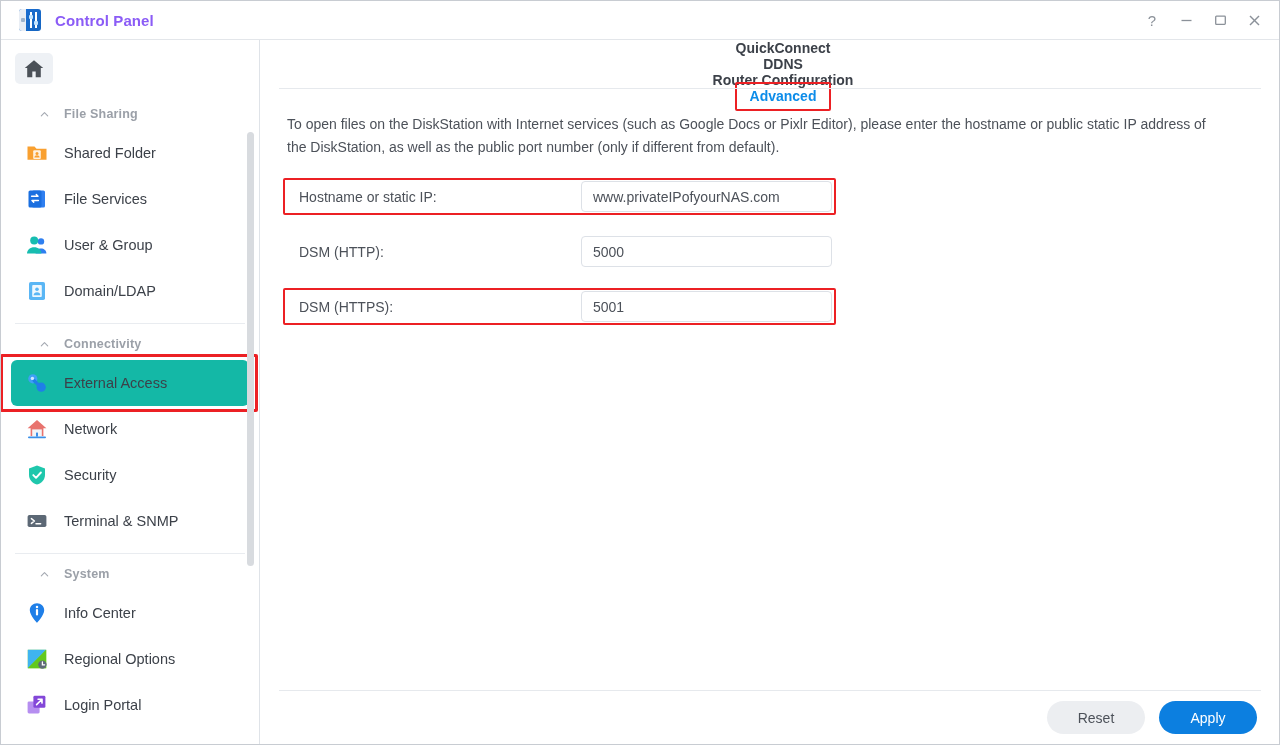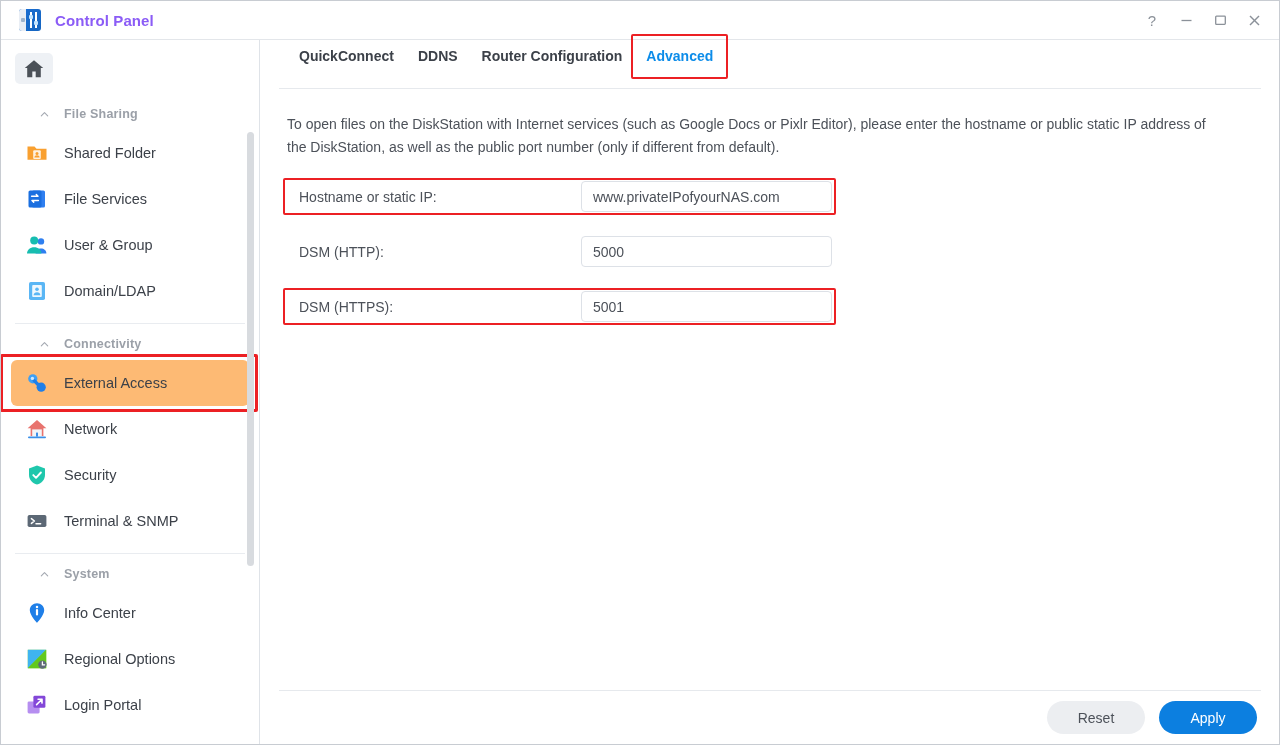--- a/index.html
+++ b/index.html
@@ -133,21 +133,21 @@
     letter-spacing: .2px;
   }
   .nav-item {
     display: flex; align-items: center;
     height: 46px;
     margin: 0 10px;
     padding-left: 14px;
     gap: 15px;
     border-radius: 6px;
   }
-  .nav-item.active { background: #fdba74; }
+  .nav-item.active { background: #14b8a6; }
   .nav-label {
     font-size: 14.5px;
     color: #3c4149;
   }
   .nav-ico { width: 24px; height: 24px; flex: none; display:block; }
   .divider {
     height: 1px; background: #e9ecf0;
     margin: 9px 14px 2px 14px;
   }
 
@@ -163,22 +163,23 @@
   .content {
     position: absolute;
     top: 39px; left: 260px;
     width: 1018px; height: 705px;
     background: #ffffff;
   }
   .tabs {
     position: relative;
     height: 49px;
     padding-left: 26px;
-    display: flex; 
+    display: flex; align-items: center;
     gap: 0;
+    flex-direction: column;
   }
   .tab {
     font-size: 14px; font-weight: bold;
     color: #3c4149;
     padding: 0 12px;
     height: 32px;
     display: flex; align-items: center;
   }
   .tab.active { color: #0c8ce9; }
   .tab.boxed { position: relative; }

